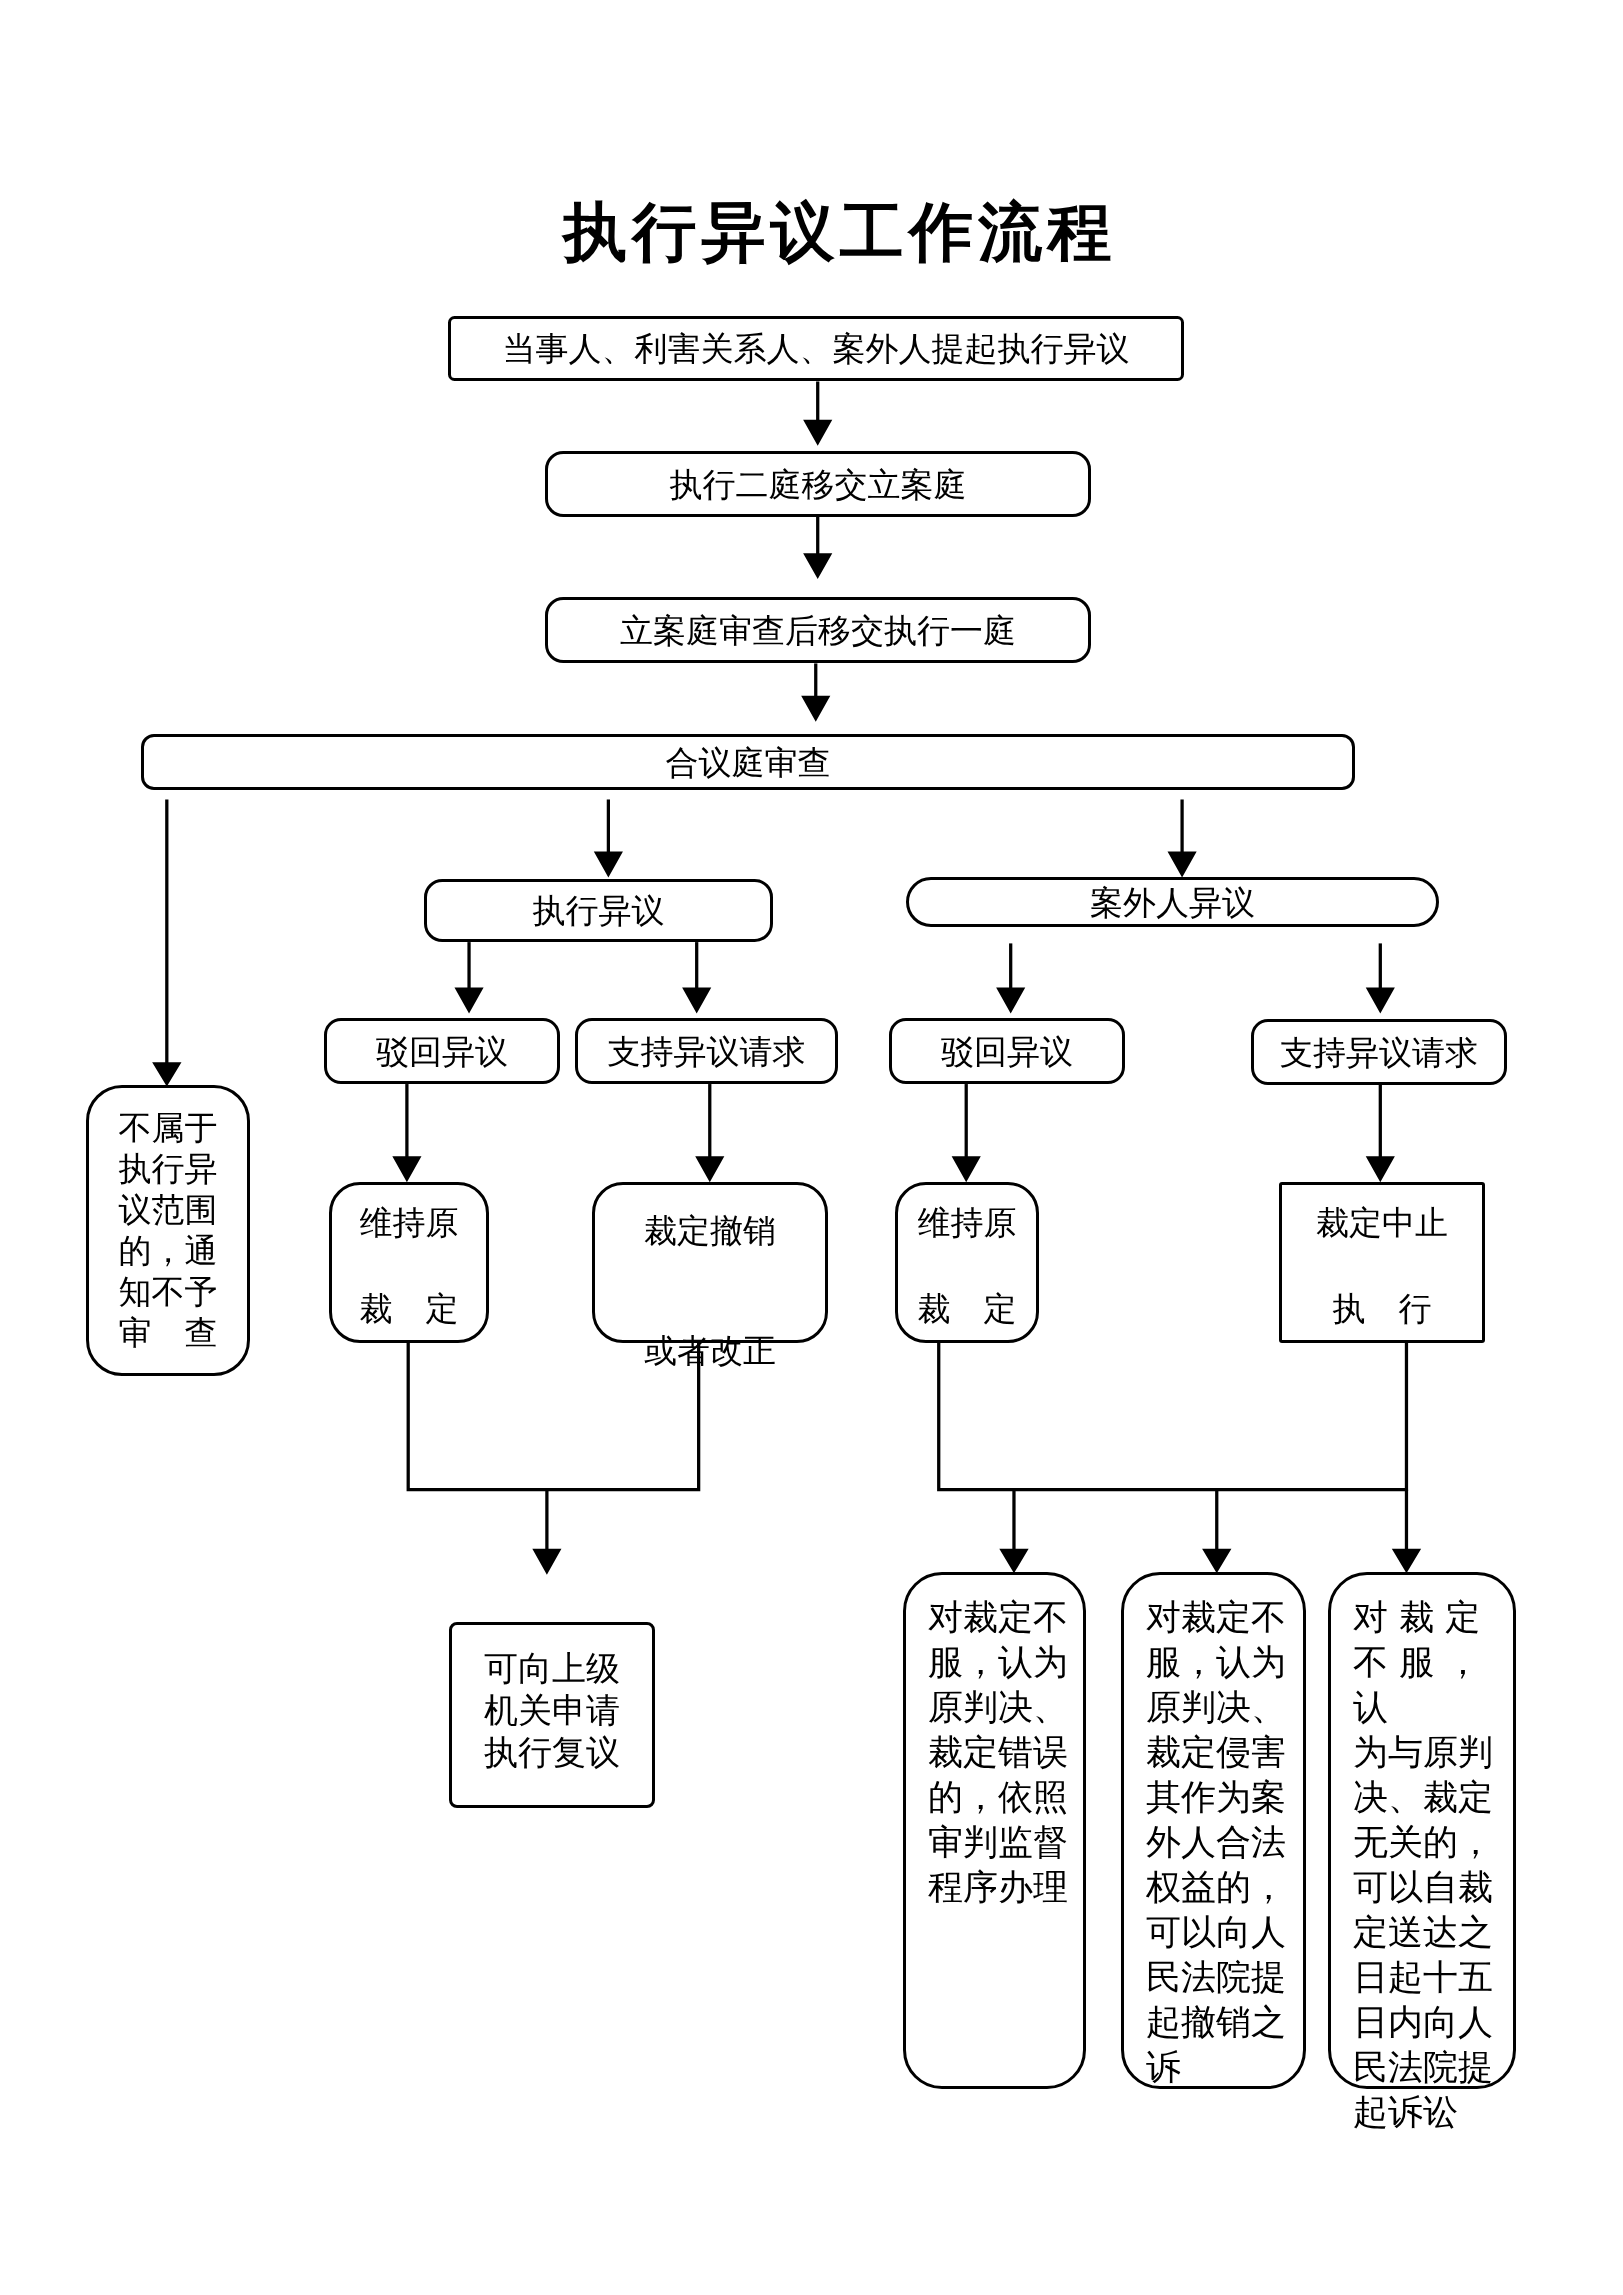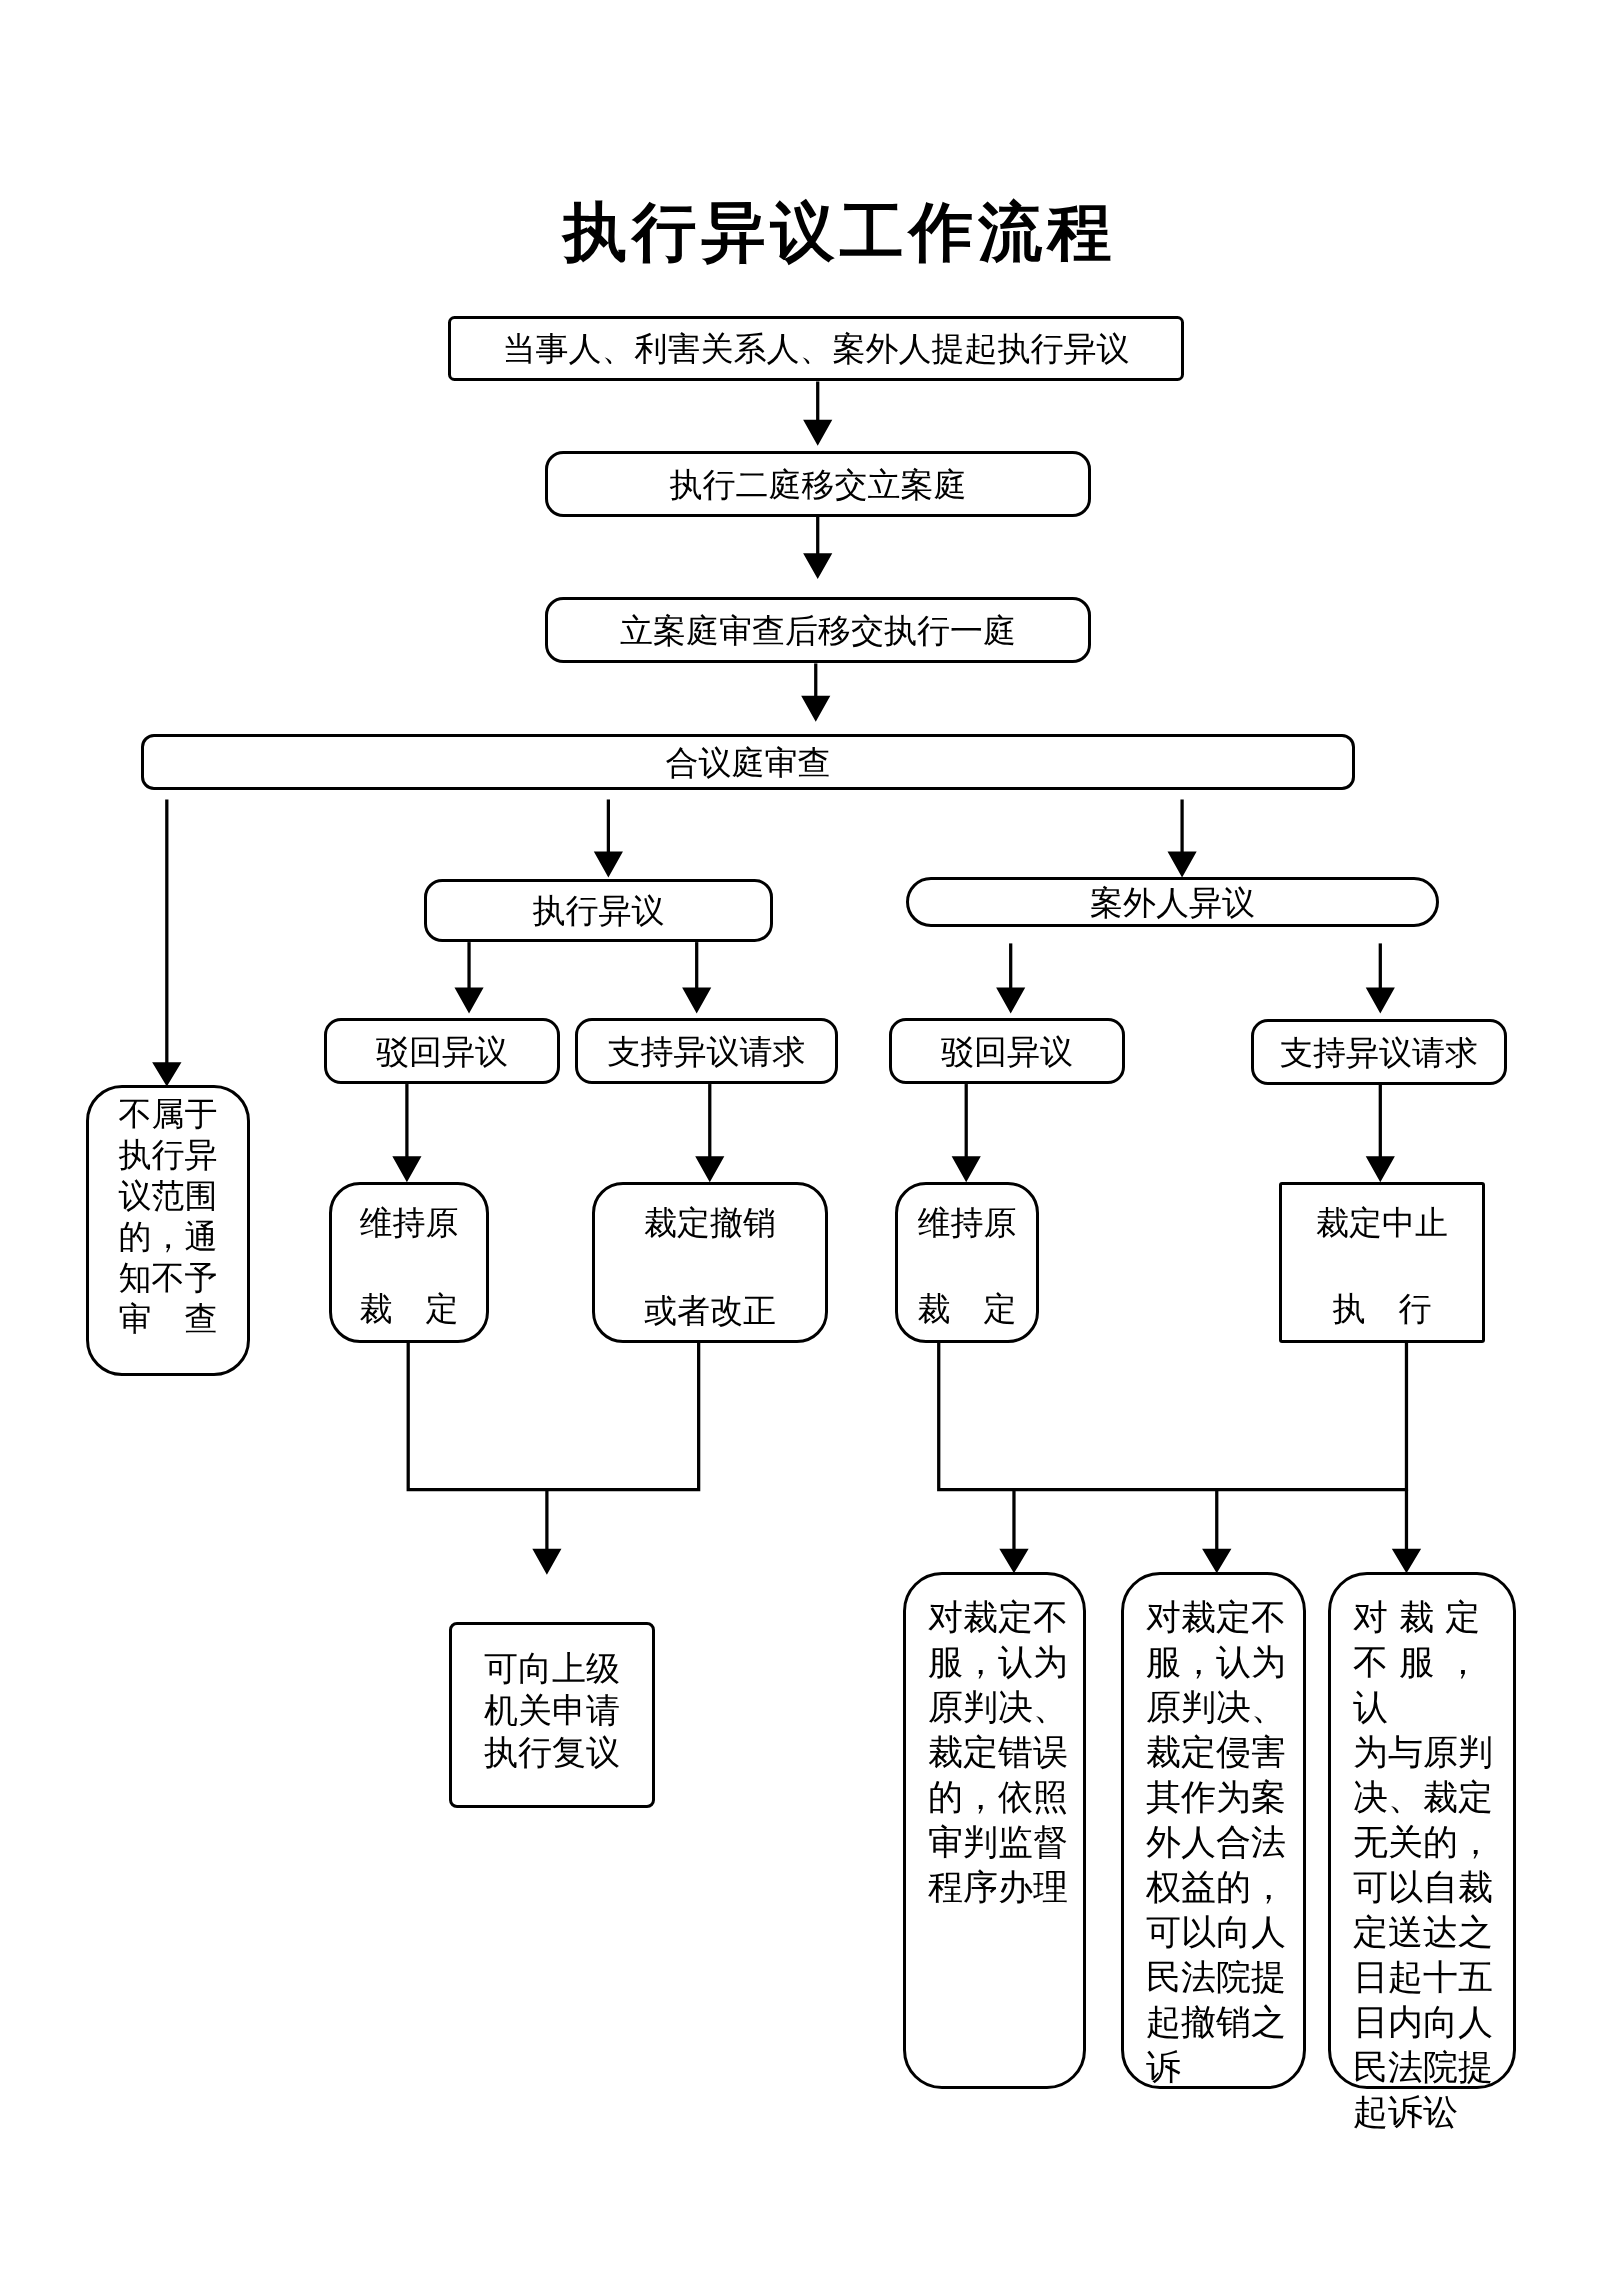--- a/index.html
+++ b/index.html
@@ -104,21 +104,21 @@
   <div class="title">执行异议工作流程</div>
 
   <div class="node" style="left:448px;top:316px;width:736px;height:65px;border-radius:6.5px;">当事人、利害关系人、案外人提起执行异议</div>
 
   <div class="node" style="left:545px;top:451px;width:546px;height:66px;border-radius:18.3px;">执行二庭移交立案庭</div>
 
   <div class="node" style="left:545px;top:597px;width:546px;height:66px;border-radius:18.3px;">立案庭审查后移交执行一庭</div>
 
   <div class="node" style="left:141px;top:734px;width:1214px;height:56px;border-radius:13px;">合议庭审查</div>
 
-  <div class="node top-align" style="left:86px;top:1085px;width:164px;height:291px;border-radius:36px;line-height:41px;padding-top:5px;">不属于
+  <div class="node top-align" style="left:86px;top:1085px;width:164px;height:291px;border-radius:36px;line-height:41px;padding-top:19px;">不属于
 执行异
 议范围
 的，通
 知不予
 审　查</div>
 
   <div class="node" style="left:424px;top:879px;width:349px;height:63px;border-radius:18.3px;">执行异议</div>
 
   <div class="node" style="left:906px;top:877px;width:533px;height:50px;border-radius:31px;">案外人异议</div>
 
@@ -127,21 +127,21 @@
   <div class="node" style="left:575px;top:1018px;width:263px;height:66px;border-radius:17px;">支持异议请求</div>
 
   <div class="node" style="left:889px;top:1018px;width:236px;height:66px;border-radius:17px;">驳回异议</div>
 
   <div class="node" style="left:1251px;top:1019px;width:256px;height:66px;border-radius:17px;">支持异议请求</div>
 
   <div class="node top-align" style="left:329px;top:1182px;width:160px;height:161px;border-radius:31px;line-height:43px;padding-top:16.4px;">维持原
 
 裁　定</div>
 
-  <div class="node top-align" style="left:592px;top:1182px;width:236px;height:161px;border-radius:31px;line-height:44px;padding-top:16.4px;">裁定撤销
+  <div class="node top-align" style="left:592px;top:1182px;width:236px;height:161px;border-radius:31px;line-height:60px;padding-top:16.4px;">裁定撤销
 
 或者改正</div>
 
   <div class="node top-align" style="left:895px;top:1182px;width:144px;height:161px;border-radius:31px;line-height:43px;padding-top:16.4px;">维持原
 
 裁　定</div>
 
   <div class="node top-align" style="left:1279px;top:1182px;width:206px;height:161px;border-radius:3px;line-height:43px;padding-top:16.4px;">裁定中止
 
 执　行</div>

